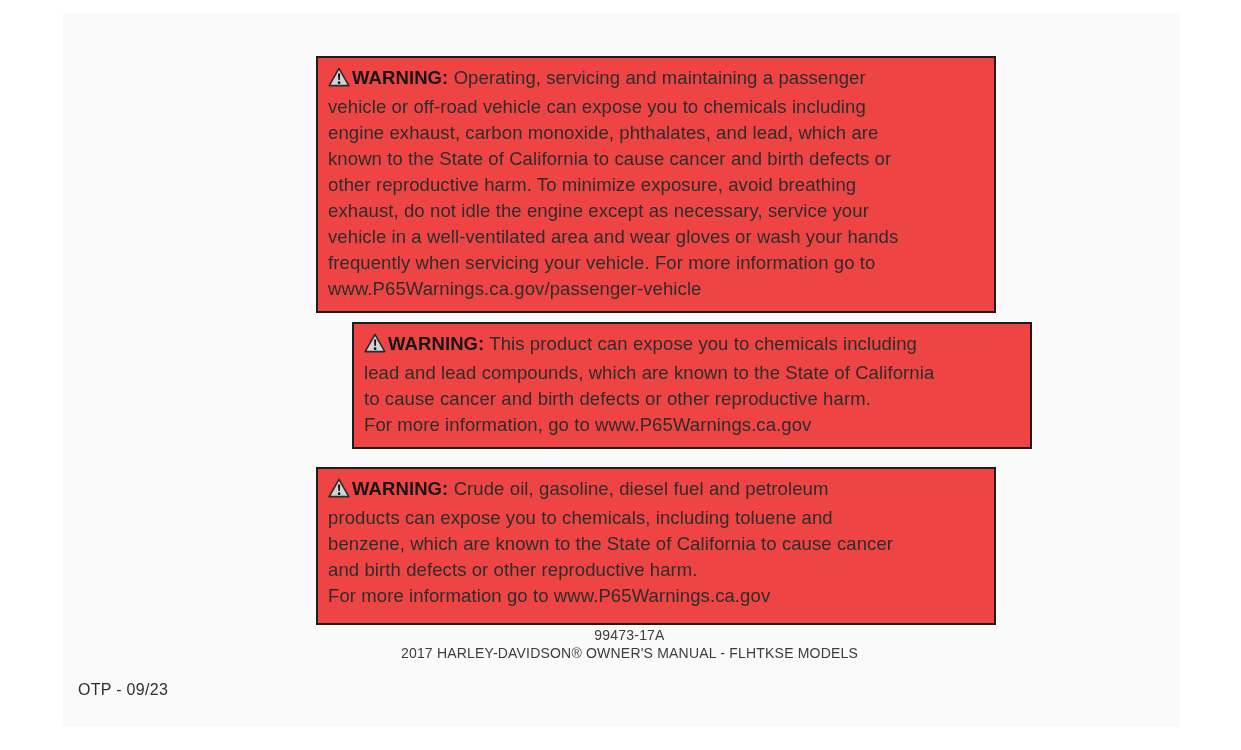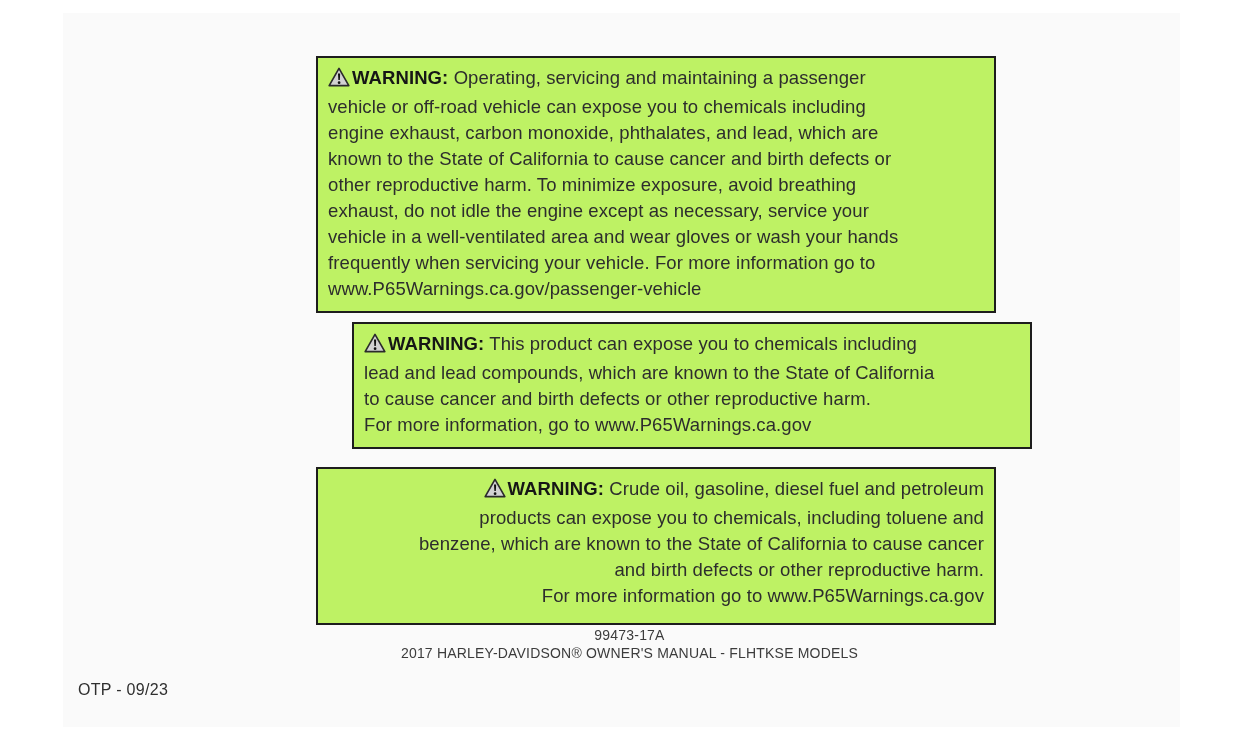--- a/index.html
+++ b/index.html
@@ -18,30 +18,30 @@
     width: 1117px;
     height: 714px;
     background: #fafafa;
   }
   .warning-box {
     position: absolute;
     left: 316px;
     width: 680px;
     box-sizing: border-box;
     border: 2px solid #1d1d1d;
-    background: #bef264;
+    background: #ef4444;
     padding: 7px 10px 9px 10px;
     font-size: 18.5px;
     line-height: 26px;
     color: #2d2d2d;
     letter-spacing: 0.1px;
   }
   .box-1 { top: 56px; }
   .box-2 { top: 322px; margin-left: 36px; }
-  .box-3 { top: 467px; padding-bottom: 14px; text-align: right; }
+  .box-3 { top: 467px; padding-bottom: 14px; }
   .wlabel {
     font-weight: bold;
     color: #161616;
   }
   .wtext { white-space: pre-line; }
   .warn-icon {
     display: inline-block;
     vertical-align: -3px;
     margin-right: 2px;
   }

